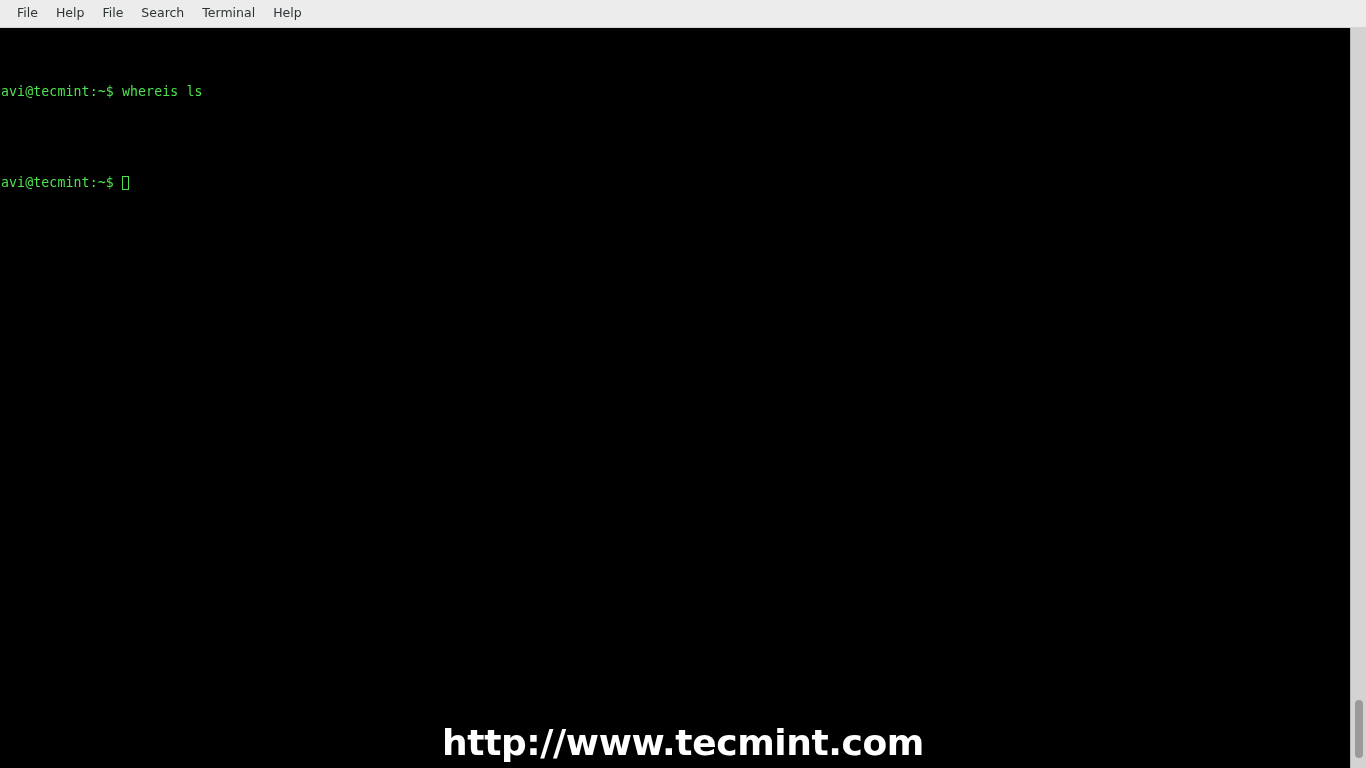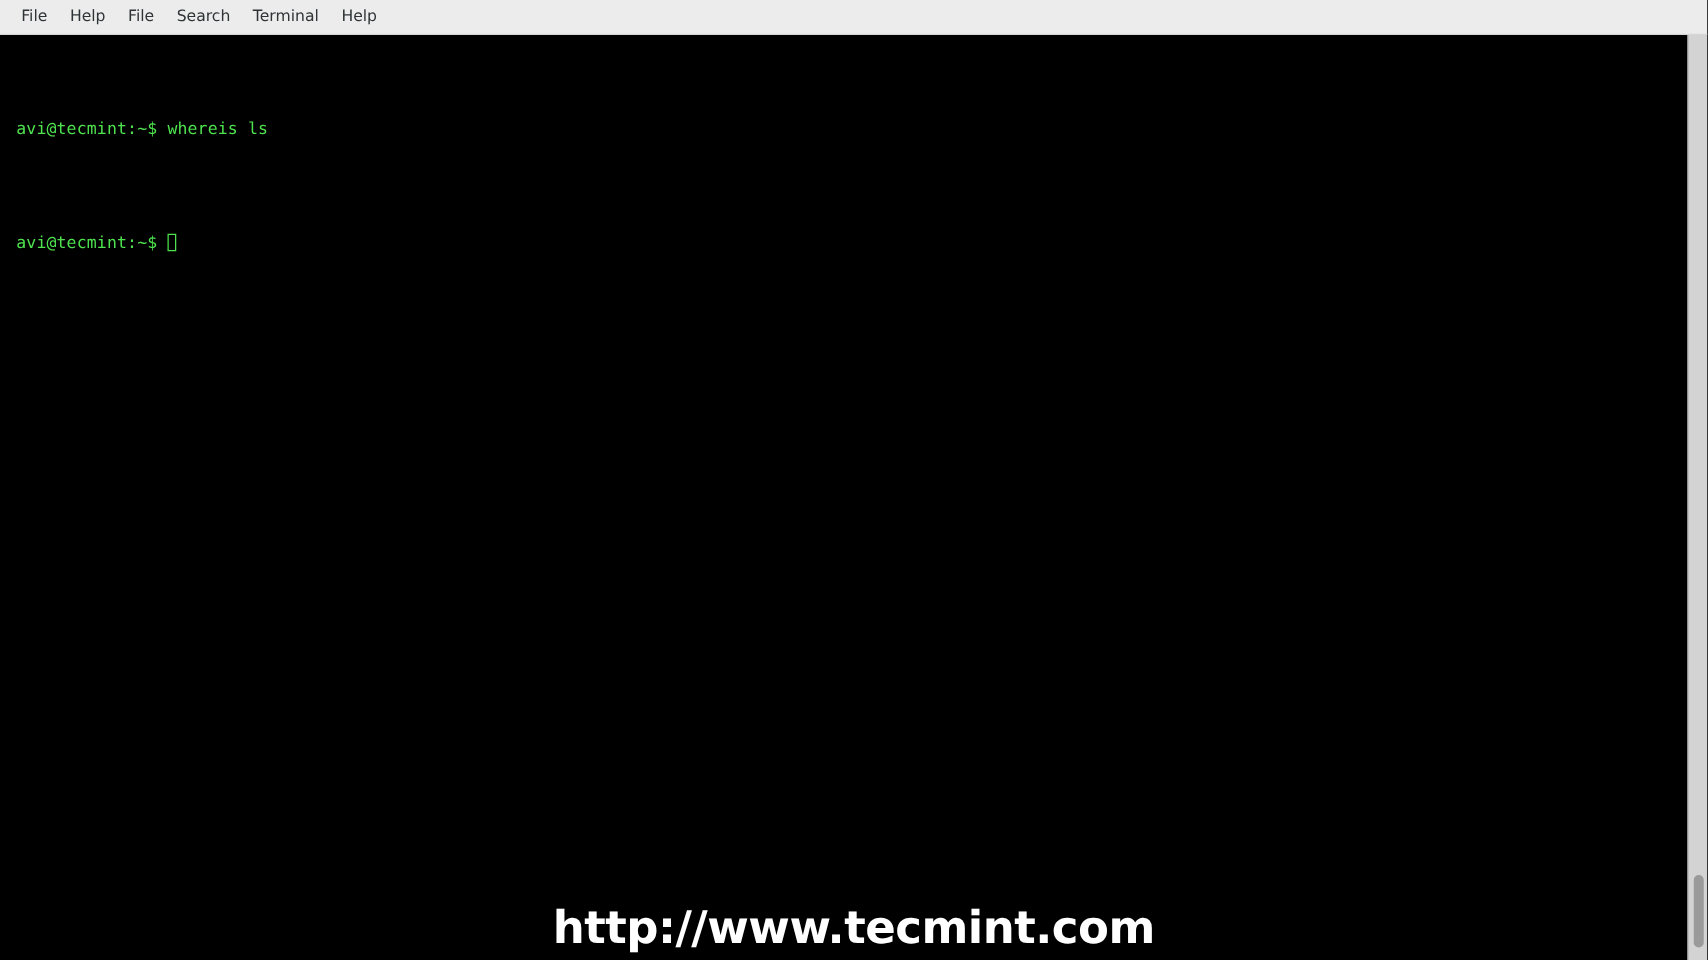--- a/index.html
+++ b/index.html
@@ -53,21 +53,21 @@
     width: 1350px;
     height: 740px;
     background: #000000;
     overflow: hidden;
   }
 
   #term-text {
     position: absolute;
     left: 1px;
     top: 0px;
-    margin: 12px;
+    margin: 0;
     font-family: "DejaVu Sans Mono", monospace;
     font-size: 13.2px;
     line-height: 18.3px;
     letter-spacing: 0.12px;
     white-space: pre;
     color: #4ee24e;
   }
 
   .term-line {
     display: block;

